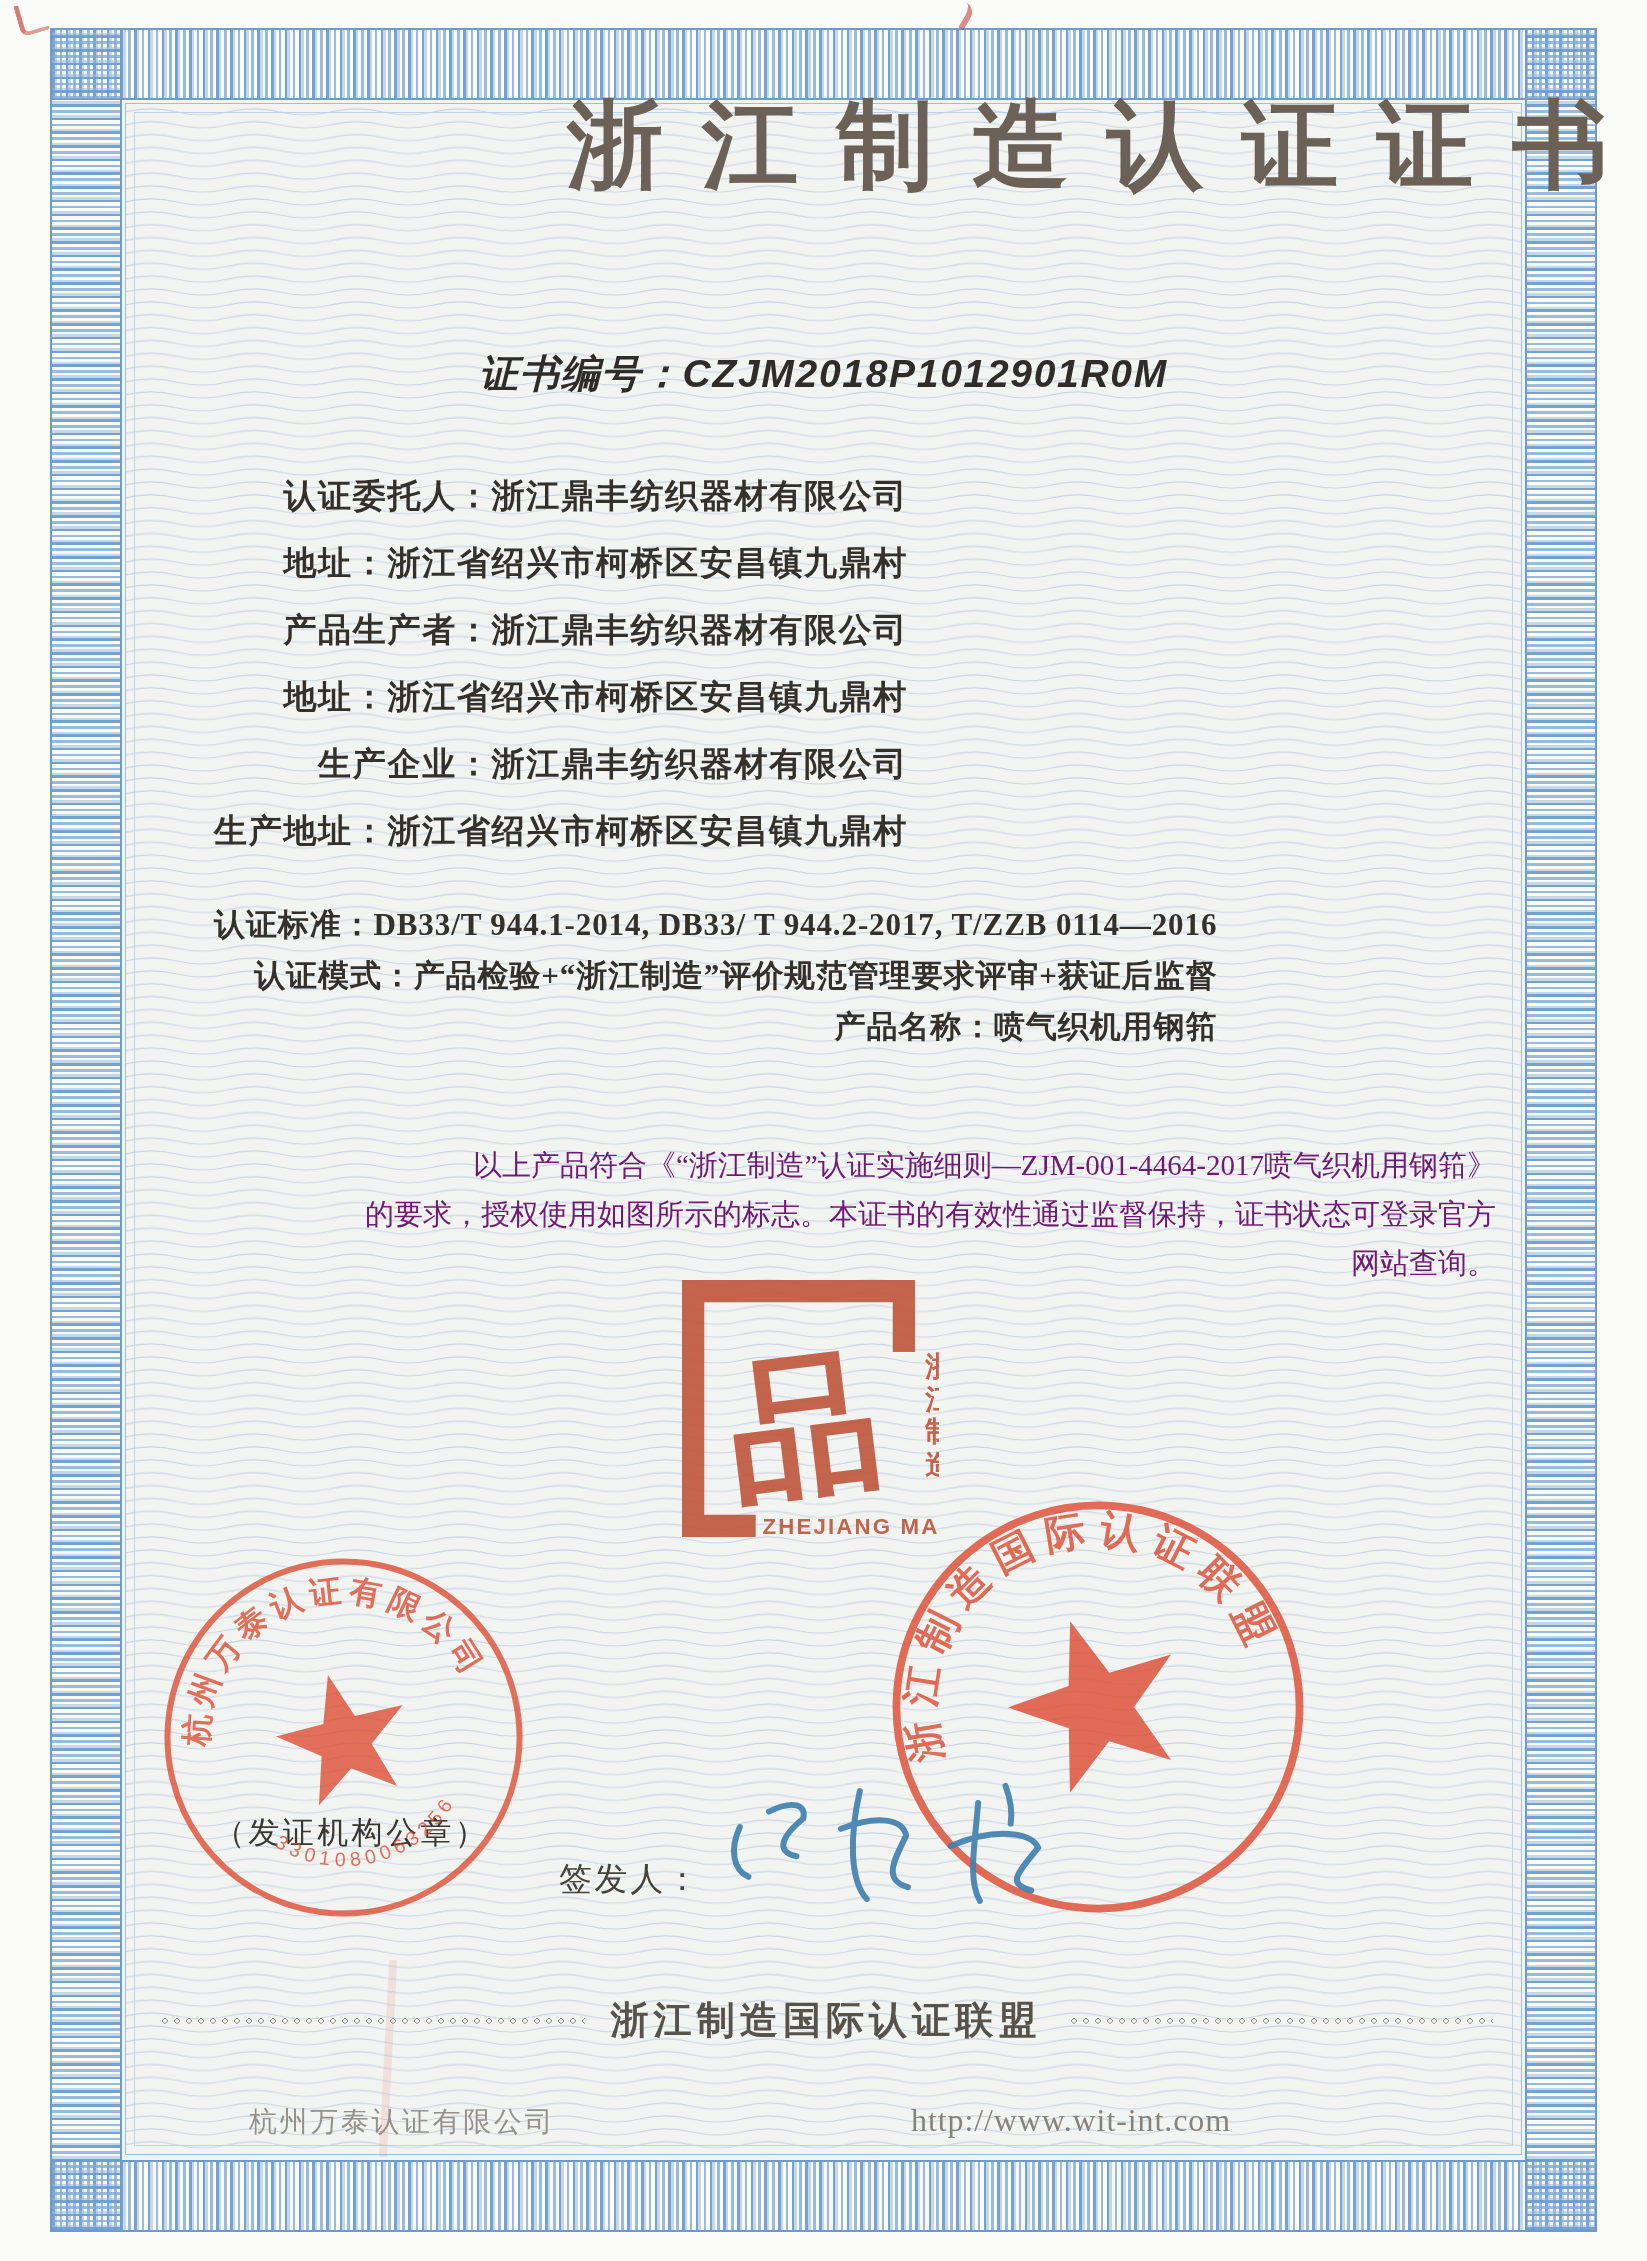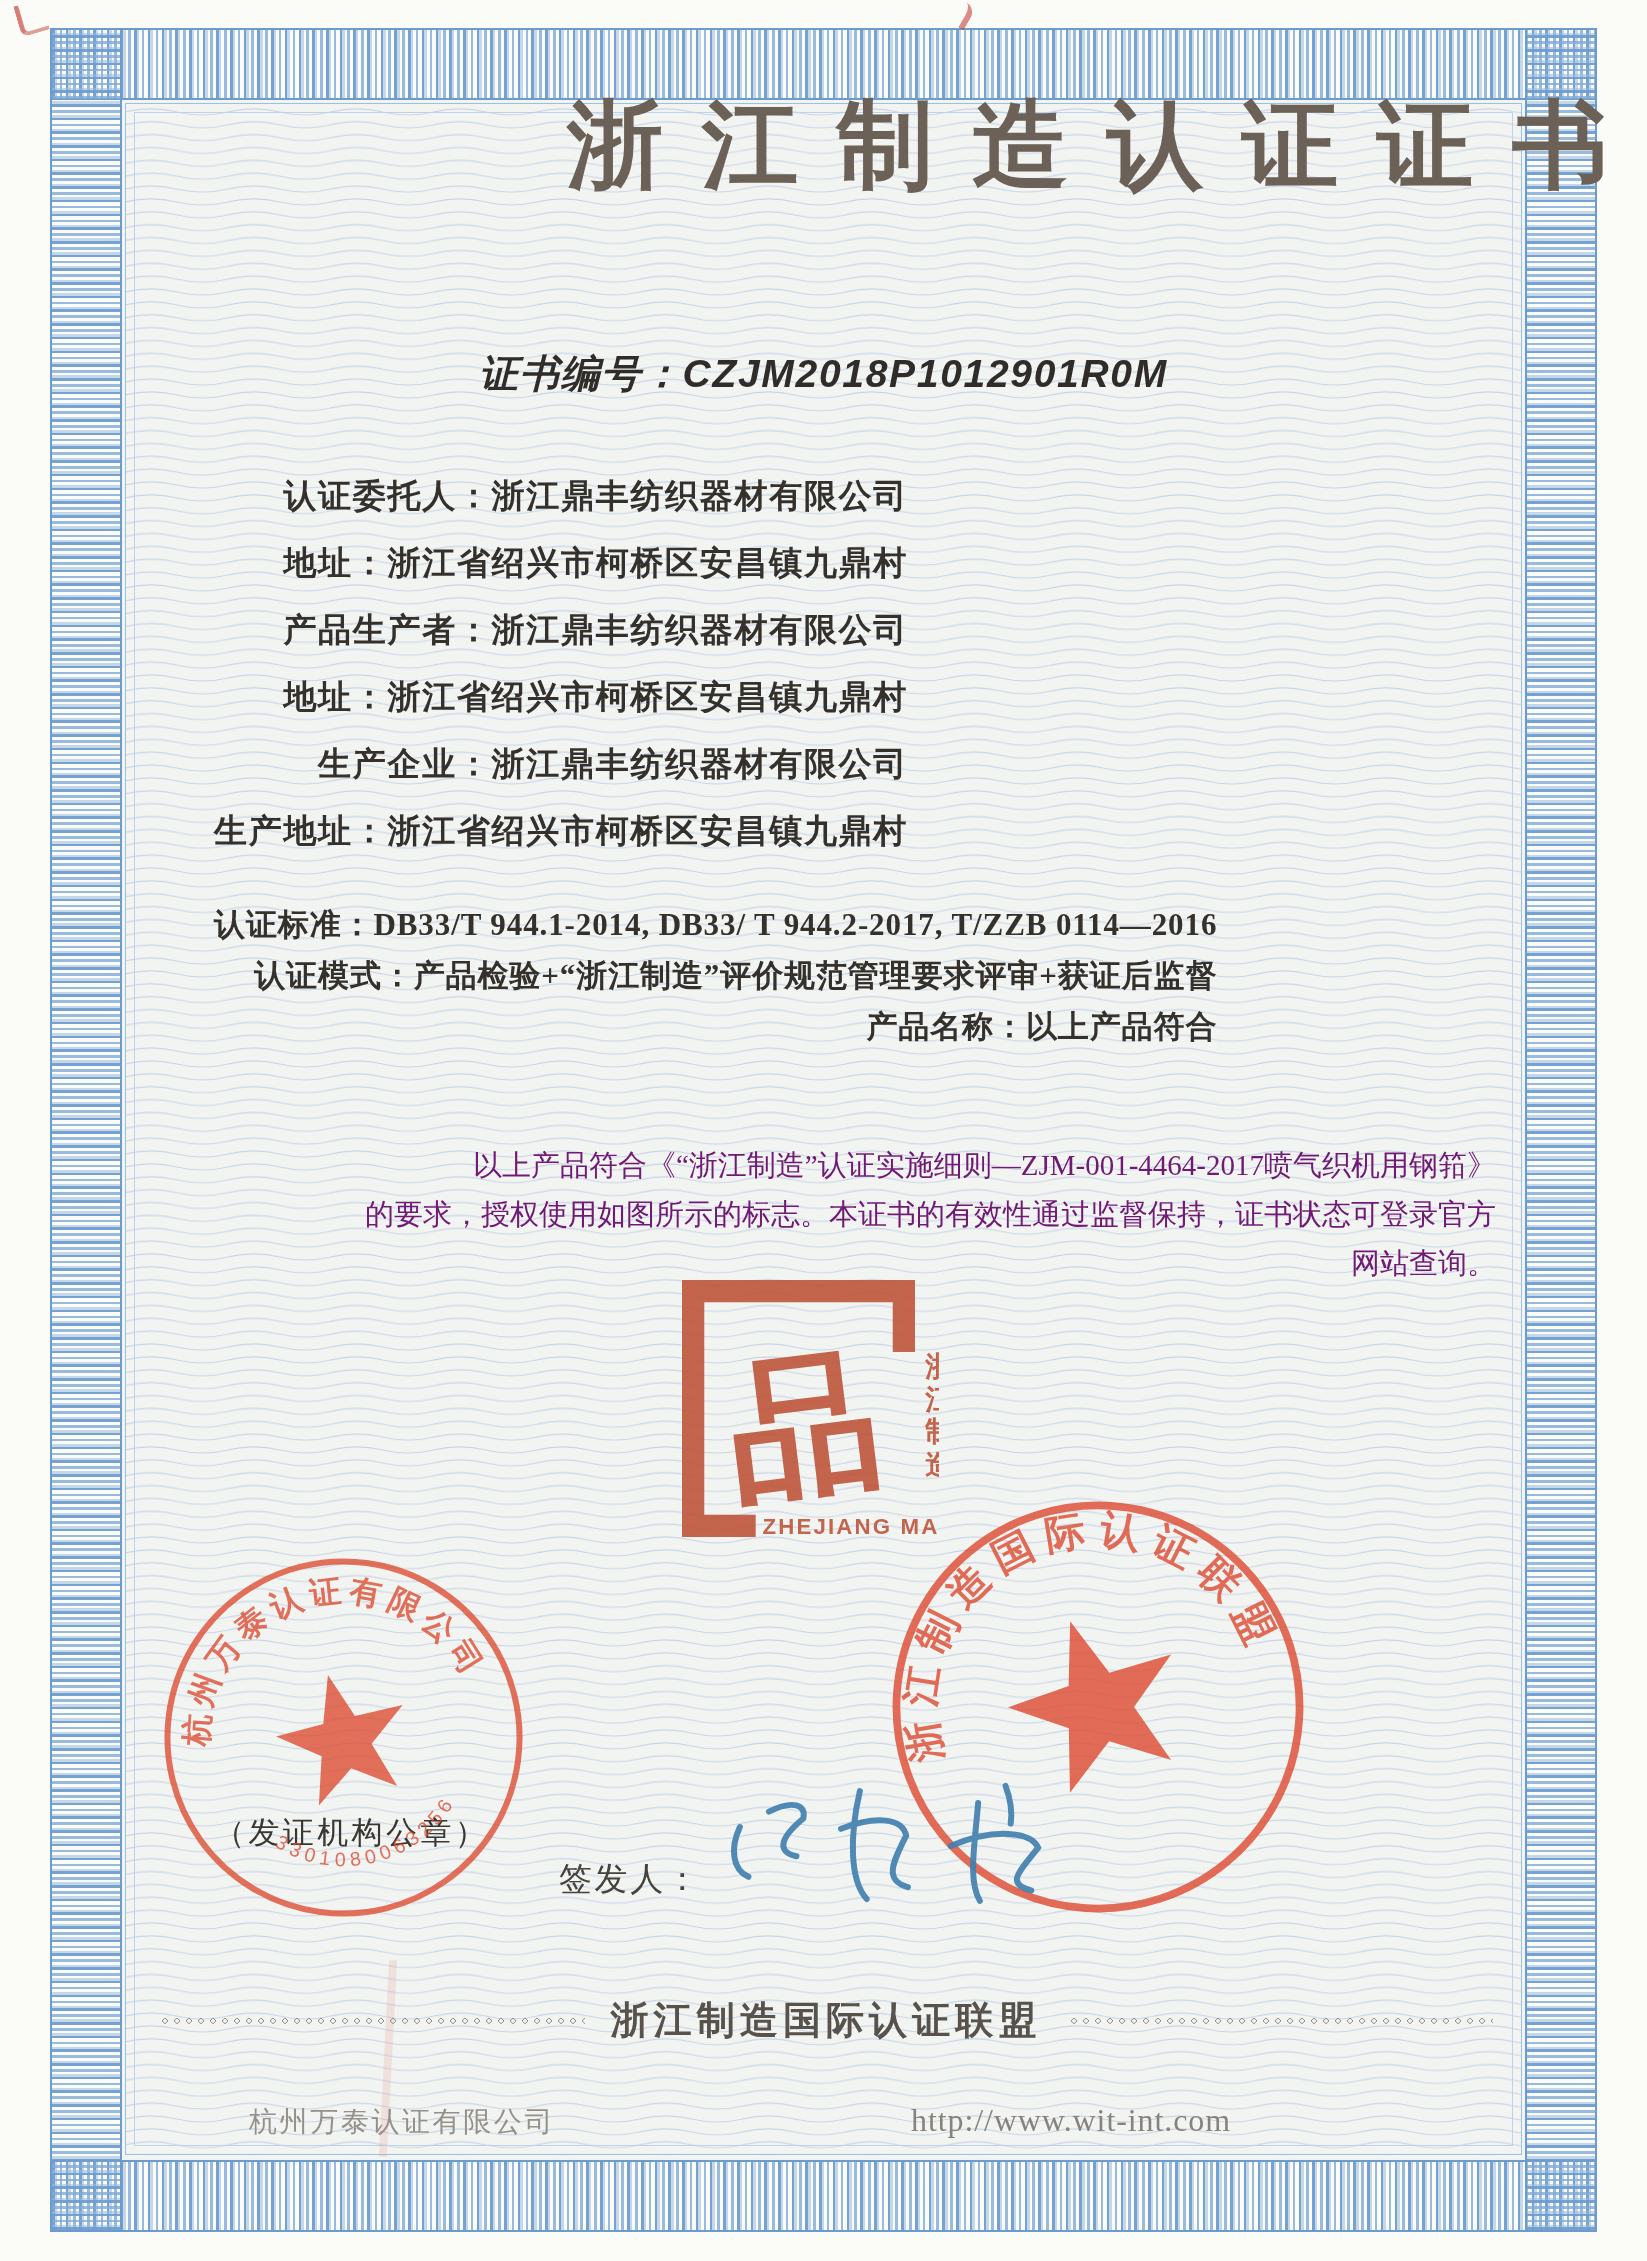--- a/index.html
+++ b/index.html
@@ -103,21 +103,21 @@
     <div><span>地址：</span><span>浙江省绍兴市柯桥区安昌镇九鼎村</span></div>
     <div><span>产品生产者：</span><span>浙江鼎丰纺织器材有限公司</span></div>
     <div><span>地址：</span><span>浙江省绍兴市柯桥区安昌镇九鼎村</span></div>
     <div><span>生产企业：</span><span>浙江鼎丰纺织器材有限公司</span></div>
     <div><span>生产地址：</span><span>浙江省绍兴市柯桥区安昌镇九鼎村</span></div>
   </div>
 
   <div class="z details">
     <div><span>认证标准：</span><span>DB33/T 944.1-2014, DB33/ T 944.2-2017, T/ZZB 0114—2016</span></div>
     <div><span>认证模式：</span><span>产品检验+“浙江制造”评价规范管理要求评审+获证后监督</span></div>
-    <div><span>产品名称：</span><span>以上产品符合</span></div>
+    <div><span>产品名称：</span><span>喷气织机用钢筘</span></div>
   </div>
 
   <div class="z statement">
     <div class="l1">以上产品符合《“浙江制造”认证实施细则—ZJM-001-4464-2017喷气织机用钢筘》</div>
     <div>的要求，授权使用如图所示的标志。本证书的有效性通过监督保持，证书状态可登录官方</div>
     <div>网站查询。</div>
   </div>
 
   <svg class="mark-svg" width="257" height="257" viewBox="0 0 300 300">
     <g fill="#c0583f" opacity="0.92">

